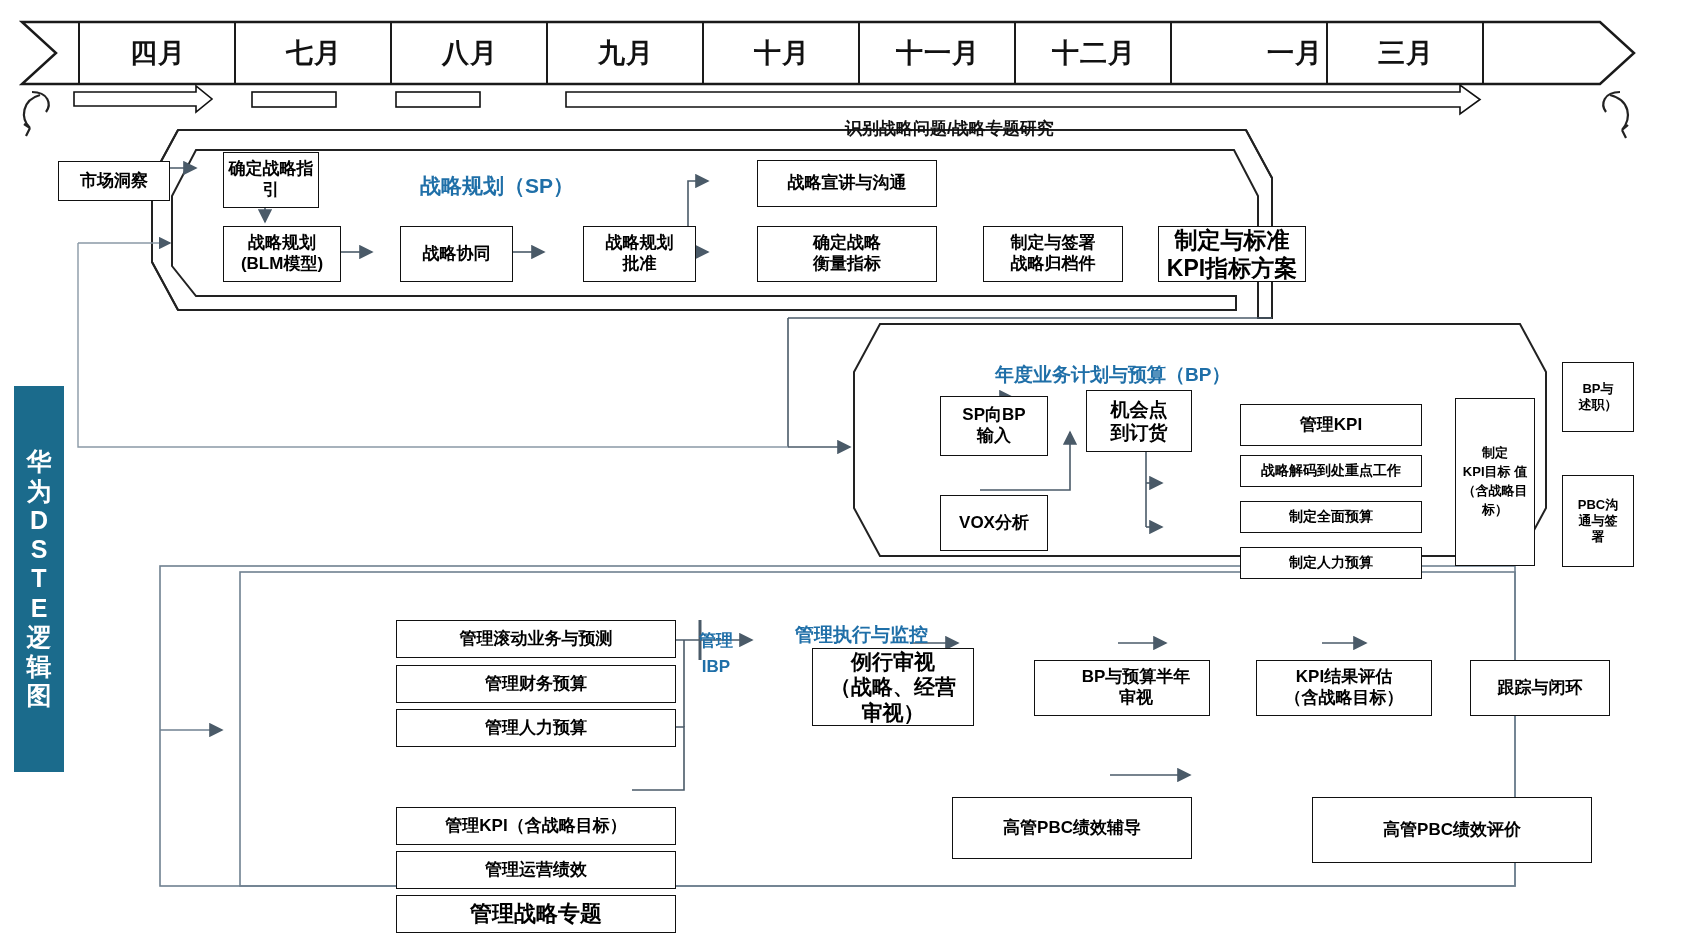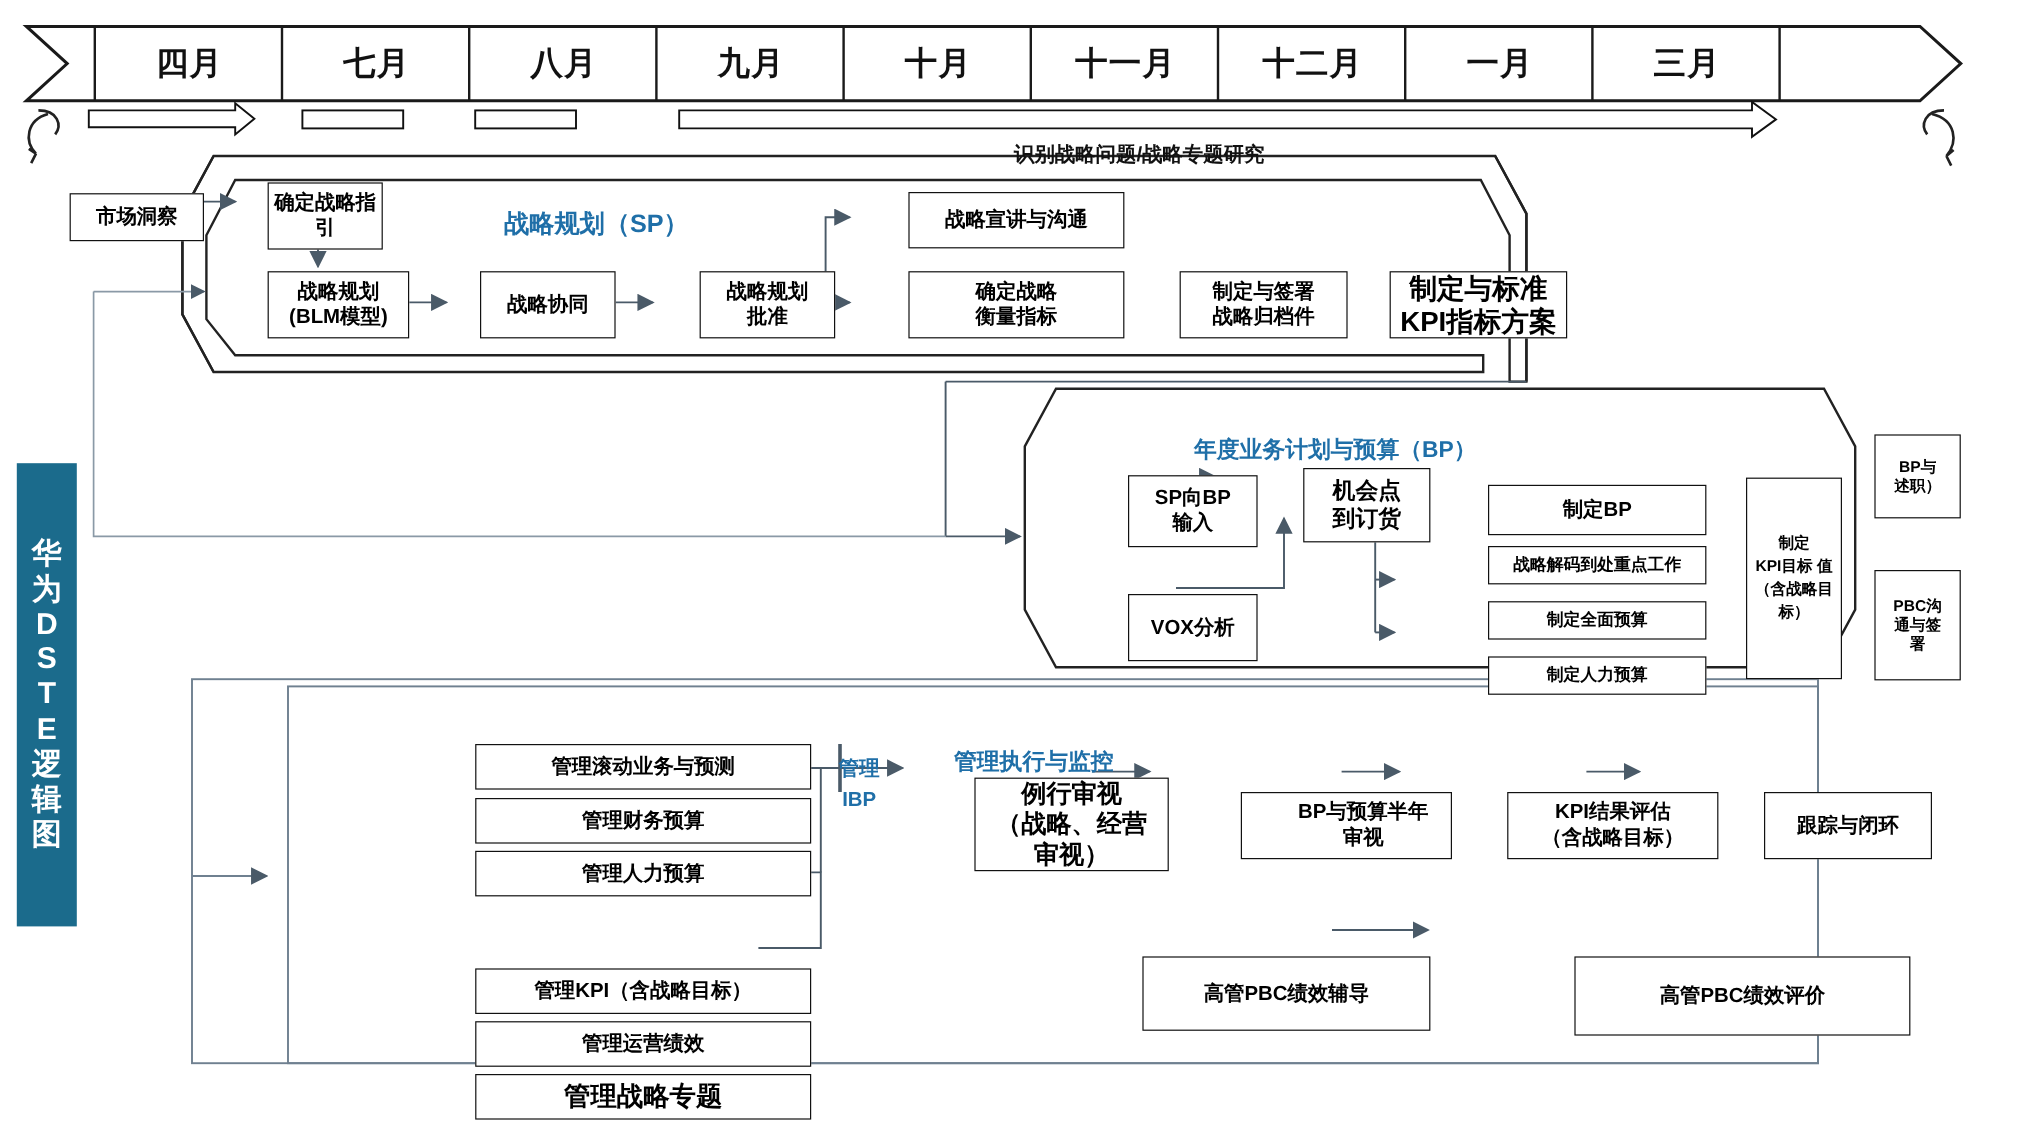--- a/index.html
+++ b/index.html
@@ -142,21 +142,21 @@
   </div>
 
   <div class="timeline">
     <div class="tl-cell" style="left:58px;width:156px;">四月</div>
     <div class="tl-cell" style="left:214px;width:156px;">七月</div>
     <div class="tl-cell" style="left:370px;width:156px;">八月</div>
     <div class="tl-cell" style="left:526px;width:156px;">九月</div>
     <div class="tl-cell" style="left:682px;width:156px;">十月</div>
     <div class="tl-cell" style="left:838px;width:156px;">十一月</div>
     <div class="tl-cell" style="left:994px;width:156px;">十二月</div>
-    <div class="tl-cell" style="left:1150px;width:156px;">一月</div>
+    <div class="tl-cell" style="left:1150px;width:156px;padding-left:45px;">一月</div>
     <div class="tl-cell" style="left:1306px;width:156px;">三月</div>
 
     <div class="tl-sep" style="left:56px;"></div>
     <div class="tl-sep" style="left:212px;"></div>
     <div class="tl-sep" style="left:368px;"></div>
     <div class="tl-sep" style="left:524px;"></div>
     <div class="tl-sep" style="left:680px;"></div>
     <div class="tl-sep" style="left:836px;"></div>
     <div class="tl-sep" style="left:992px;"></div>
     <div class="tl-sep" style="left:1148px;"></div>
@@ -194,21 +194,21 @@
   <div class="lbl" style="left:995px;top:362px;font-size:19px;">年度业务计划与预算（BP）</div>
 
   <div class="box" style="left:940px;top:396px;width:108px;height:60px;font-size:17px;white-space:pre-line;">SP向BP
 输入</div>
 
   <div class="box" style="left:940px;top:495px;width:108px;height:56px;font-size:17px;">VOX分析</div>
 
   <div class="box" style="left:1086px;top:390px;width:106px;height:62px;font-size:19px;white-space:pre-line;">机会点
 到订货</div>
 
-  <div class="box" style="left:1240px;top:404px;width:182px;height:42px;font-size:17px;">制定BP</div>
+  <div class="box" style="left:1240px;top:404px;width:182px;height:42px;font-size:17px;">管理KPI</div>
 
   <div class="box" style="left:1240px;top:455px;width:182px;height:32px;font-size:14px;">战略解码到处重点工作</div>
 
   <div class="box" style="left:1240px;top:501px;width:182px;height:32px;font-size:14px;">制定全面预算</div>
 
   <div class="box" style="left:1240px;top:547px;width:182px;height:32px;font-size:14px;">制定人力预算</div>
 
   <div class="box" style="left:1455px;top:398px;width:80px;height:168px;font-size:13px;white-space:pre-line;line-height:1.45;">制定
 KPI目标 值
 （含战略目标）</div>

